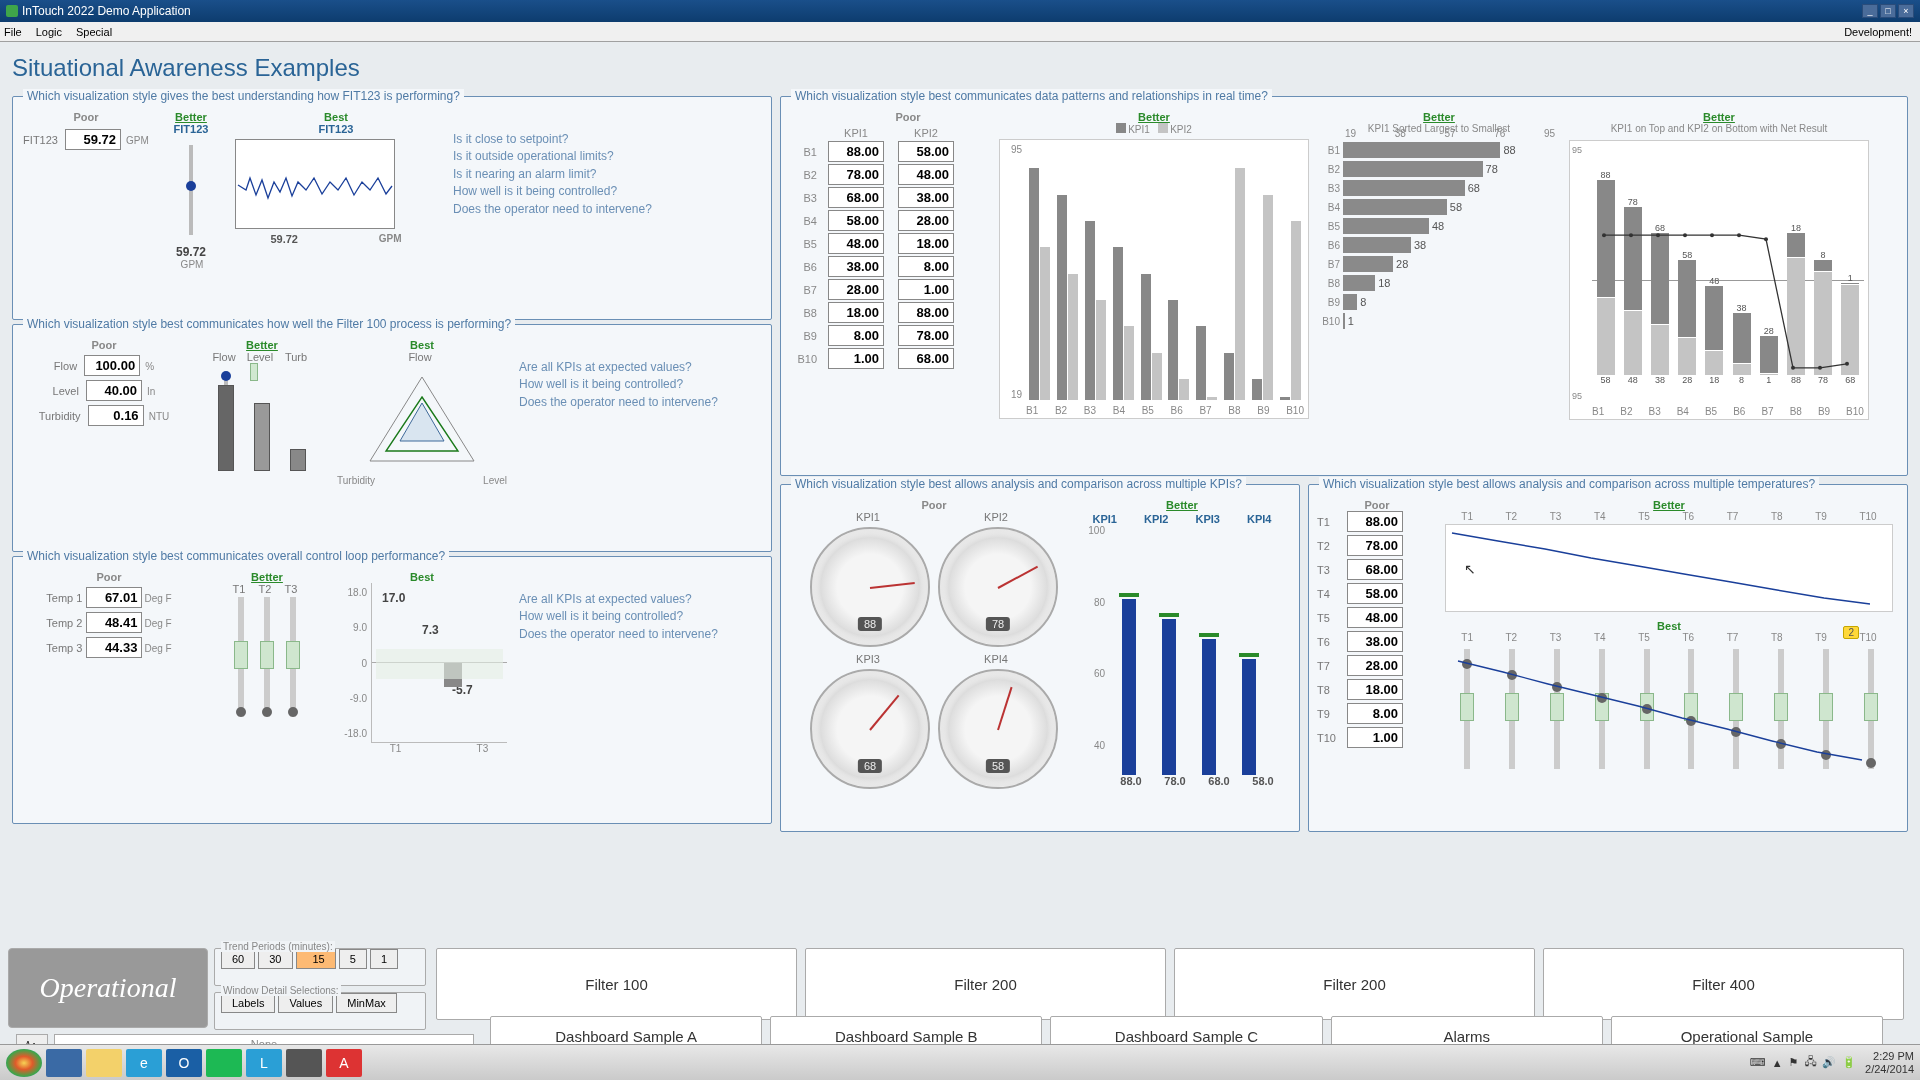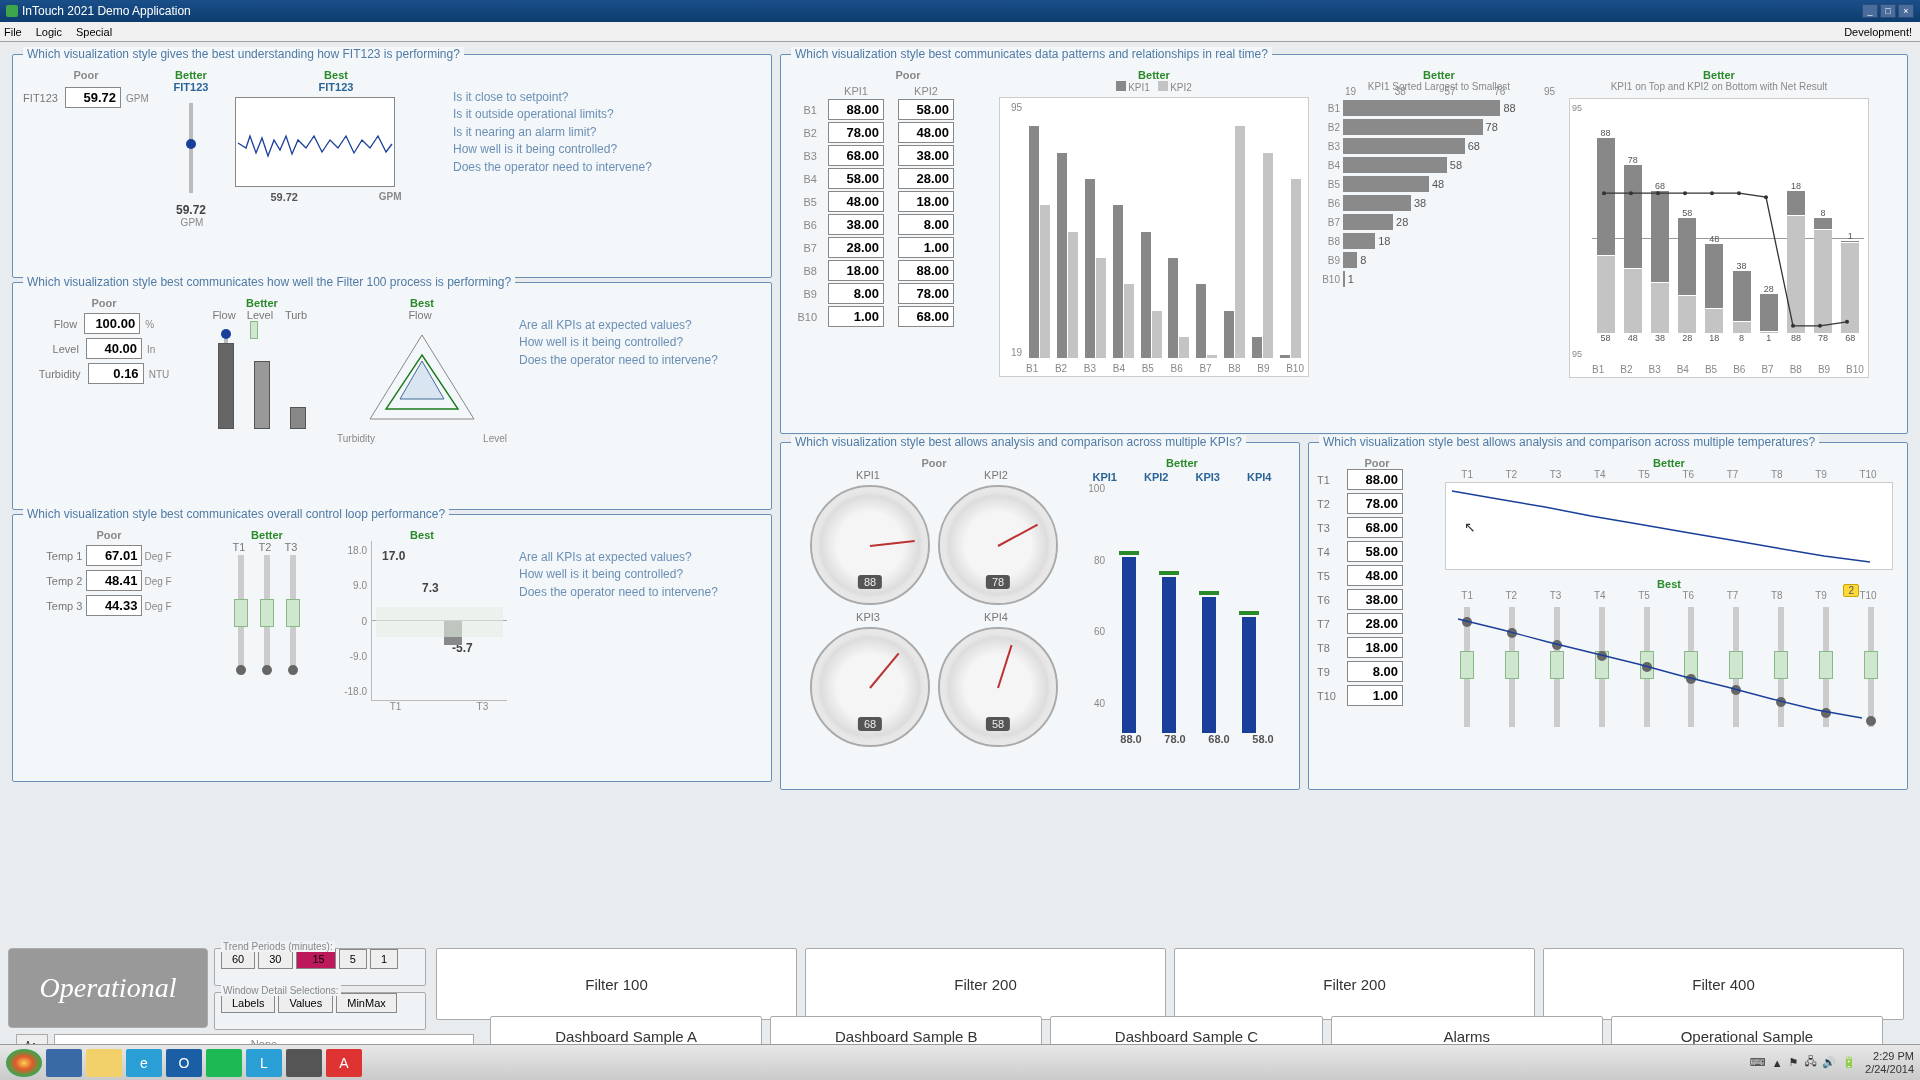--- a/index.html
+++ b/index.html
@@ -12,21 +12,21 @@
 .menubar span { margin-right: 14px; cursor: pointer; }
 .menubar .right { margin-left: auto; margin-right: 4px; }
 .content { padding: 8px; background: #e8ecef; height: 1002px; }
 .page-title { color: #2a6496; font-size: 24px; font-weight: 500; margin: 4px 0 10px 4px; }
 .grid { display: flex; }
 .leftcol { width: 768px; }
 .rightcol { flex: 1; display: flex; flex-direction: column; }
 .panel { border: 1px solid #6a8fb5; border-radius: 2px; margin: 4px; position: relative; padding: 14px 14px 8px 8px; background: #f4f7fa; }
 .panel-title { position: absolute; top: -8px; left: 10px; background: #f4f7fa; padding: 0 4px; color: #4f7aa5; font-size: 12px; }
 .poor { color: #888; font-weight: bold; }
-.better { color: #2a8a2a; font-weight: bold; }
+.better { color: #2a8a2a; font-weight: bold; text-decoration: underline; }
 .best { color: #2a8a2a; font-weight: bold; }
 .flexrow { display: flex; align-items: flex-start; }
 .valbox { border: 1px solid #888; background: #fff; padding: 2px 4px; min-width: 56px; text-align: right; font-weight: bold; font-size: 13px; display: inline-block; }
 .unit { color: #888; font-size: 10px; margin-left: 2px; }
 .lbl { color: #777; font-size: 11px; margin-right: 4px; }
 .questions { color: #6a8fb5; font-size: 12px; line-height: 1.45; margin-left: 12px; margin-top: 20px; }
 .mini-slider { width: 24px; height: 110px; position: relative; margin: 0 6px; }
 .mini-slider .track { position: absolute; left: 10px; top: 10px; bottom: 10px; width: 4px; background: #bbb; }
 .mini-slider .dot { position: absolute; width: 10px; height: 10px; border-radius: 5px; background: #555; left: 7px; }
 .mini-slider .bluedot { background: #1a3f9a; }
@@ -53,21 +53,21 @@
 .kpi-bars .kbar { width: 14px; background: #1a3f9a; }
 .kpi-bars .kmark { width: 20px; height: 4px; background: #2a8a2a; margin-bottom: 2px; }
 .ybox { position: absolute; left: -28px; top: 0; bottom: 24px; width: 24px; display: flex; flex-direction: column; justify-content: space-between; font-size: 10px; color: #888; text-align: right; }
 .temp-list .trow { display: flex; align-items: center; margin-bottom: 3px; }
 .sparkline { height: 88px; border: 1px solid #ccc; background: #fff; position: relative; }
 .nav-bottom { position: absolute; left: 8px; right: 12px; bottom: 50px; display: flex; }
 .ww-logo { width: 200px; height: 80px; border: 1px solid #aaa; background: #999; color: #fff; font-style: italic; font-family: cursive; font-size: 28px; display: flex; align-items: center; justify-content: center; border-radius: 4px; margin-right: 6px; }
 .sel-group { border: 1px solid #aaa; padding: 4px 6px 6px 6px; margin-right: 6px; position: relative; background: #f0f3f6; border-radius: 2px; height: 38px; }
 .sel-group .sg-title { position: absolute; top: -8px; left: 6px; background: #f0f3f6; color: #888; font-size: 10px; padding: 0 2px; }
 .sel-btn { border: 1px solid #888; background: #eee; padding: 3px 10px; margin-right: 3px; font-size: 11px; cursor: pointer; }
-.sel-btn.active { background: #be185d; padding-left: 16px; }
+.sel-btn.active { background: #fdba74; padding-left: 16px; }
 .alert-box { border: 1px solid #aaa; width: 420px; height: 24px; background: #fff; color: #888; text-align: center; padding-top: 3px; font-size: 11px; position: absolute; left: 46px; bottom:-28px; }
 .alert-icon { width:32px; height:24px; border:1px solid #aaa; position:absolute; left:8px; bottom:-28px; background:#eee; display:flex; align-items:center; justify-content:center; }
 .nav-btn { flex: 1; border: 1px solid #aaa; background: #fff; margin: 0 4px; height: 72px; display: flex; align-items: center; justify-content: center; font-size: 15px; color: #333; cursor: pointer; border-radius: 2px; }
 .nav-row2 { position: absolute; left: 478px; right: 21px; bottom: -26px; display: flex; }
 .taskbar { position: absolute; bottom: 0; left: 0; right: 0; height: 36px; background: linear-gradient(#e8e8e8,#cacaca); border-top: 1px solid #999; display: flex; align-items: center; padding: 0 6px; }
 .taskbar .ticon { width: 36px; height: 28px; margin-right: 4px; border-radius: 2px; display: flex; align-items: center; justify-content: center; font-size: 14px; }
 .taskbar .tray { margin-left: auto; display: flex; align-items: center; font-size: 11px; color: #333; }
 .taskbar .tray span { margin: 0 3px; }
 .taskbar .clock { text-align: right; line-height: 1.1; margin-left: 6px; }
 .axis-ticks { position:absolute; bottom:-14px; left:0; right:0; display:flex; justify-content:space-between; font-size:10px; color:#888; }
@@ -82,35 +82,36 @@
 .small-sliders .ssgreen { position:absolute; top:44px; height:28px; width:14px; left:-4px; background:#cfe6cf; border:1px solid #8ab88a; }
 .small-sliders .ssball { position:absolute; width:10px; height:10px; border-radius:5px; background:#666; left:-2px; }
 .yellow-badge { position:absolute; background:#ffd83a; border:1px solid #c5a600; color:#555; font-size:10px; padding:0 4px; border-radius:2px; }
 .control-panels { display:flex; flex-direction:column; width:218px;}
 </style>
 </head>
 <body>
 
 <div class="titlebar">
   <span class="logo"></span>
-  <span>InTouch 2021 Demo Application</span>
+  <span>InTouch 2022 Demo Application</span>
   <span class="spacer"></span>
   <span class="winbtn">_</span>
   <span class="winbtn">□</span>
   <span class="winbtn">×</span>
 </div>
 
 <div class="menubar">
   <span>File</span>
   <span>Logic</span>
   <span>Special</span>
   <span class="right">Development!</span>
 </div>
 
 <div class="content">
+  <div class="page-title">Situational Awareness Examples</div>
 
   <div class="grid">
 
     <div class="leftcol">
 
       <div class="panel" style="height:224px">
         <div class="panel-title">Which visualization style gives the best understanding how FIT123 is performing?</div>
         <div class="flexrow">
           <div style="width:130px;text-align:center">
             <div class="poor">Poor</div>

